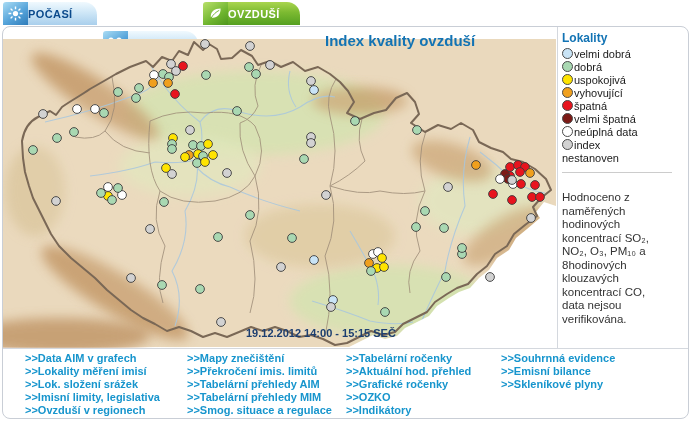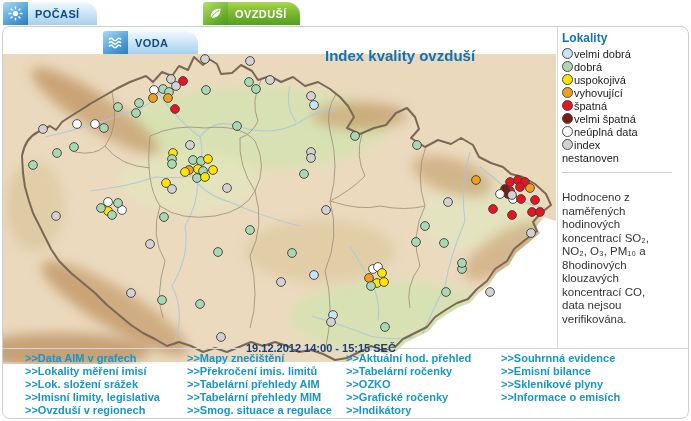--- a/index.html
+++ b/index.html
@@ -14,32 +14,32 @@
     border:1px solid #c9ced6;border-radius:8px;background:#fff;
   }
   
   .tab{
     position:absolute;top:2px;height:23px;display:flex;align-items:stretch;
     border-radius:3px 13px 0 0;overflow:hidden;cursor:pointer;
     box-shadow:0 0 0 1px rgba(255,255,255,.6) inset;
   }
   .tab-icon{width:25px;display:flex;align-items:center;justify-content:center;flex:none;}
   .tab-label{
-    flex:1;display:flex;align-items:center;padding-left:7px;
+    flex:1;display:flex;align-items:center;
     font-weight:bold;font-size:11px;letter-spacing:.4px;
   }
   .tab-blue .tab-icon{background:linear-gradient(145deg,#aadcf4 0%,#56a4da 55%,#2e7cba 100%);}
   .tab-blue .tab-label{background:linear-gradient(180deg,#f0f9fe 0%,#cfe7f7 45%,#a9cfec 100%);color:#0b4a8c;}
   .tab-green .tab-icon{background:linear-gradient(145deg,#b9e06a 0%,#6fb52f 60%,#4e961d 100%);}
   .tab-green .tab-label{background:linear-gradient(180deg,#aad54f 0%,#7cba31 45%,#55a021 100%);color:#fff;}
   .tab-pocasi{left:3px;width:94px;}
   .tab-voda{left:103px;width:95px;margin-top:29px;}
   .tab-ovzdusi{left:203px;width:97px;}
   
-  .map-wrap{position:absolute;left:3px;top:43px;width:553px;height:321px;}
+  .map-wrap{position:absolute;left:3px;top:28px;width:553px;height:321px;}
   .map-svg{position:absolute;left:0;top:11px;}
   .map-title{
     position:absolute;left:322px;top:4px;
     font-size:15px;font-weight:bold;color:#1273b4;z-index:5;
   }
   .map-timestamp{
     position:absolute;left:243px;top:299px;
     font-size:11px;font-weight:bold;color:#1c3e70;z-index:5;
   }
   
@@ -318,24 +318,23 @@
     <a href="#">&gt;&gt;Ovzduší v regionech</a>
   </div>
 <div class="links-col col2" id="links-col2">
     <a href="#">&gt;&gt;Mapy znečištění</a>
     <a href="#">&gt;&gt;Překročení imis. limitů</a>
     <a href="#">&gt;&gt;Tabelární přehledy AIM</a>
     <a href="#">&gt;&gt;Tabelární přehledy MIM</a>
     <a href="#">&gt;&gt;Smog. situace a regulace</a>
   </div>
 <div class="links-col col3" id="links-col3">
+    <a href="#">&gt;&gt;Tabelární ročenky</a>
     <a href="#">&gt;&gt;Aktuální hod. přehled</a>
-    <a href="#">&gt;&gt;Tabelární ročenky</a>
+    <a href="#">&gt;&gt;Grafické ročenky</a>
     <a href="#">&gt;&gt;OZKO</a>
-    <a href="#">&gt;&gt;Grafické ročenky</a>
     <a href="#">&gt;&gt;Indikátory</a>
   </div>
 <div class="links-col col4" id="links-col4">
     <a href="#">&gt;&gt;Souhrnná evidence</a>
     <a href="#">&gt;&gt;Emisní bilance</a>
     <a href="#">&gt;&gt;Skleníkové plyny</a>
-    <a href="#">&gt;&gt;Informace o emisích</a>
   </div>
 
 </body></html>

